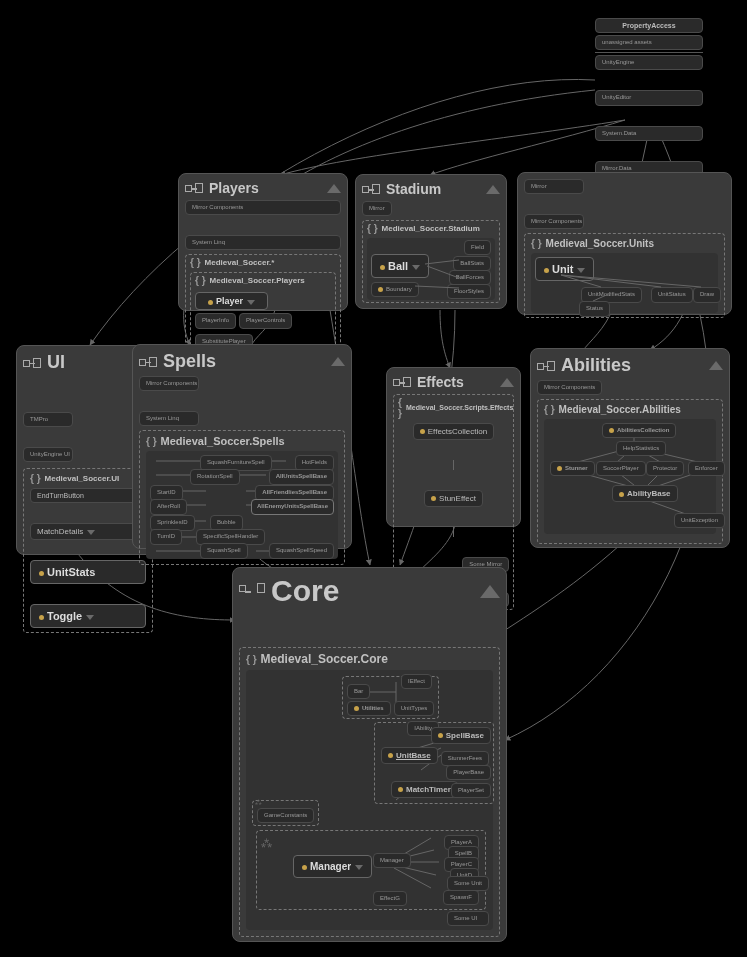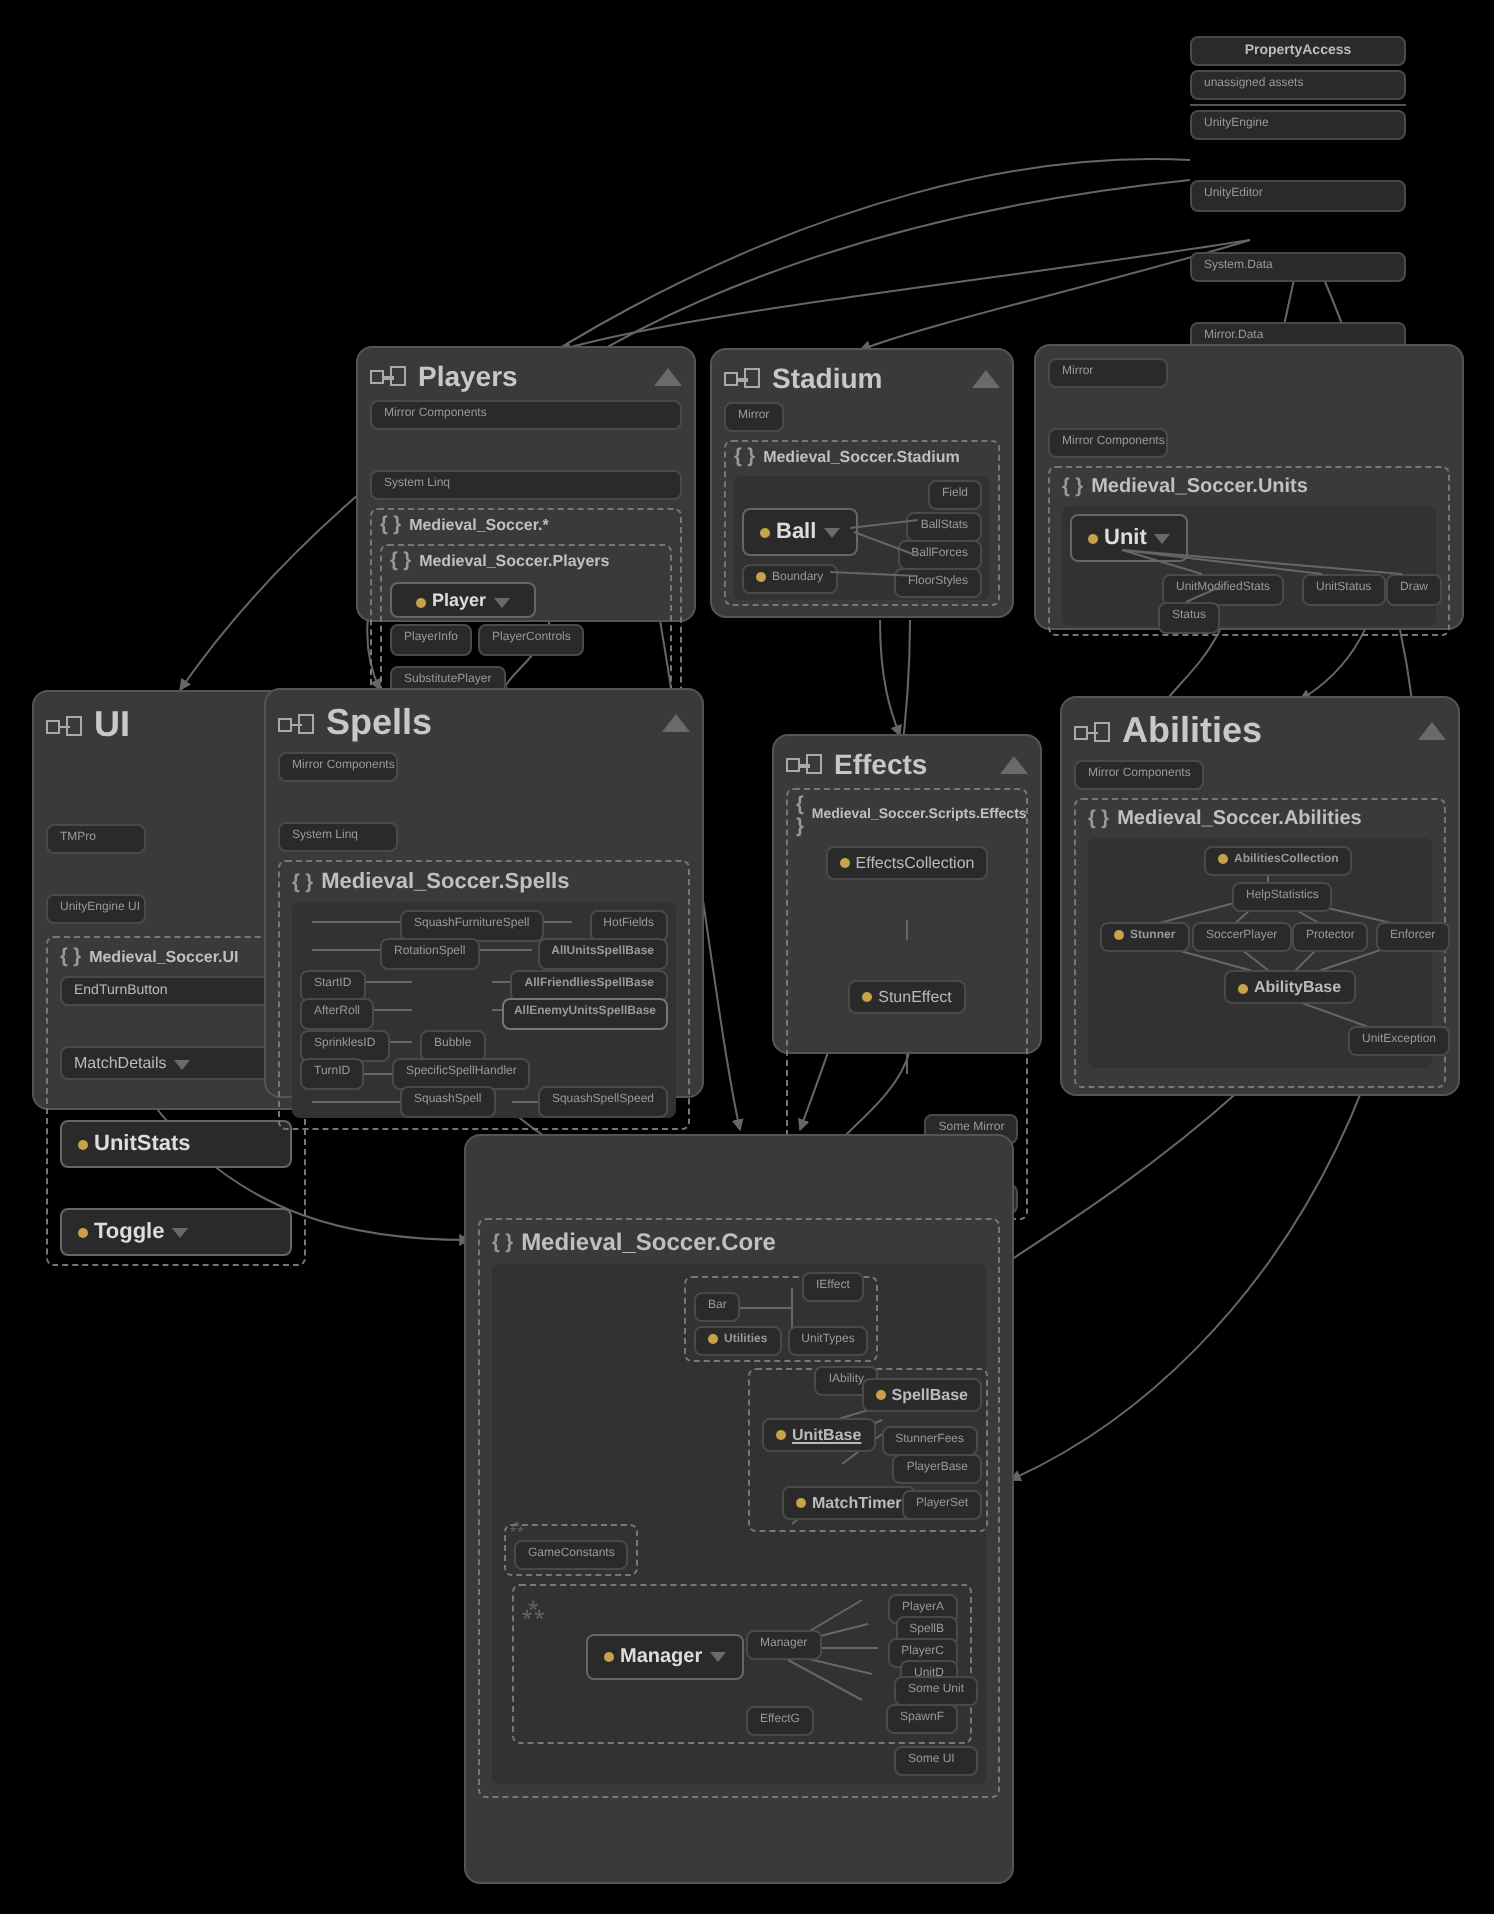--- a/index.html
+++ b/index.html
@@ -394,20 +394,27 @@
       <div class="chip tiny abs" style="left:52px;top:42px;">SoccerPlayer</div>
       <div class="chip tiny abs" style="left:102px;top:42px;">Protector</div>
       <div class="chip tiny abs" style="left:144px;top:42px;">Enforcer</div>
       <div class="chip abs" style="left:68px;top:66px;font-size:8px;font-weight:bold;"><span class="dot"></span><span>AbilityBase</span></div>
       <div class="chip tiny abs" style="left:130px;top:94px;">UnitException</div>
     </div>
   </div>
 </div>
 
 <div class="module" style="left:232px; top:567px; width:275px; height:375px;">
+  <div class="module-header">
+    <span class="mod-icon" style="width:26px;height:18px;">
+        <span class="mod-line" style="top:9px;"></span>
+      </span>
+    <span class="module-title" style="font-size:30px;font-weight:bold;">Core</span>
+    <span class="module-chevron" style="border-left-width:10px;border-right-width:10px;border-bottom-width:13px;"></span>
+  </div>
   <div style="height:35px;"></div>
   <div class="dashed" style="height:290px;">
     <div class="ns-header" style="font-size:12px;">
         <span class="braces">{ }</span>
         <span>Medieval_Soccer.Core</span>
       </div>
     <div class="inner-area" style="height:260px;">
       <svg class="abs" style="left:0;top:0;width:100%;height:100%;">
         <path class="conn" d="M110,22 L150,22"></path>
           <path class="conn" d="M150,32 L150,12"></path>

